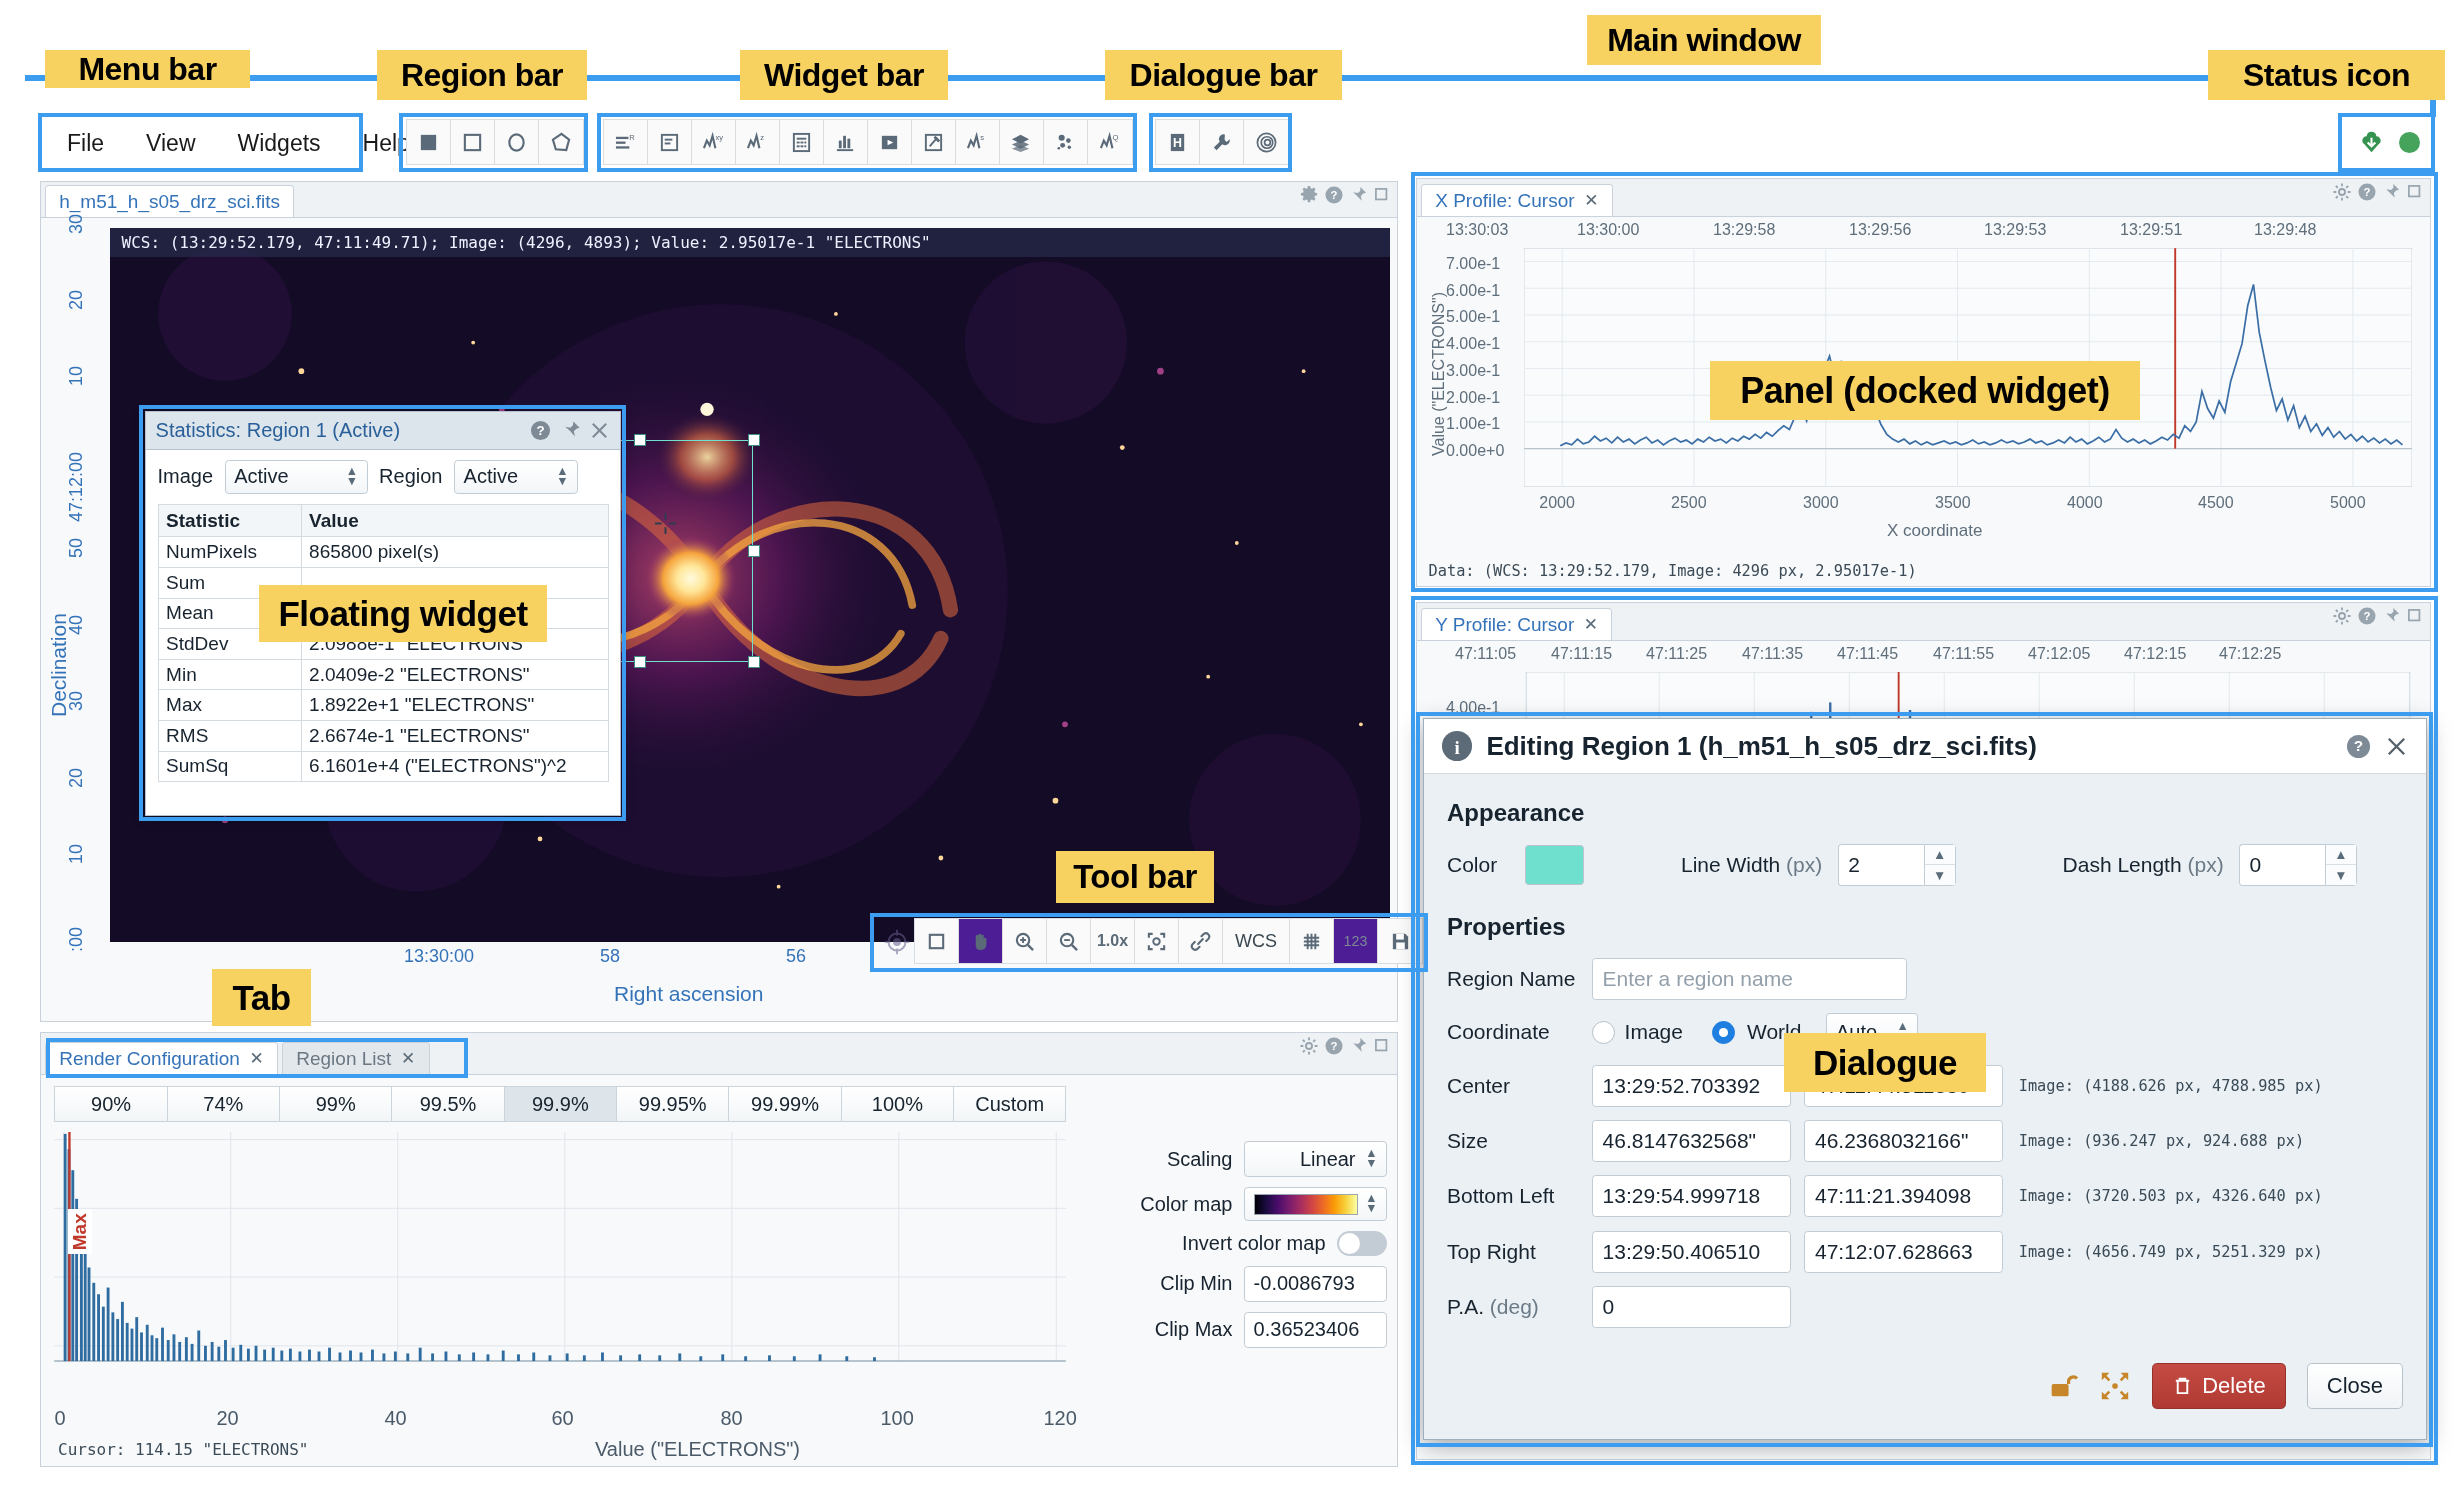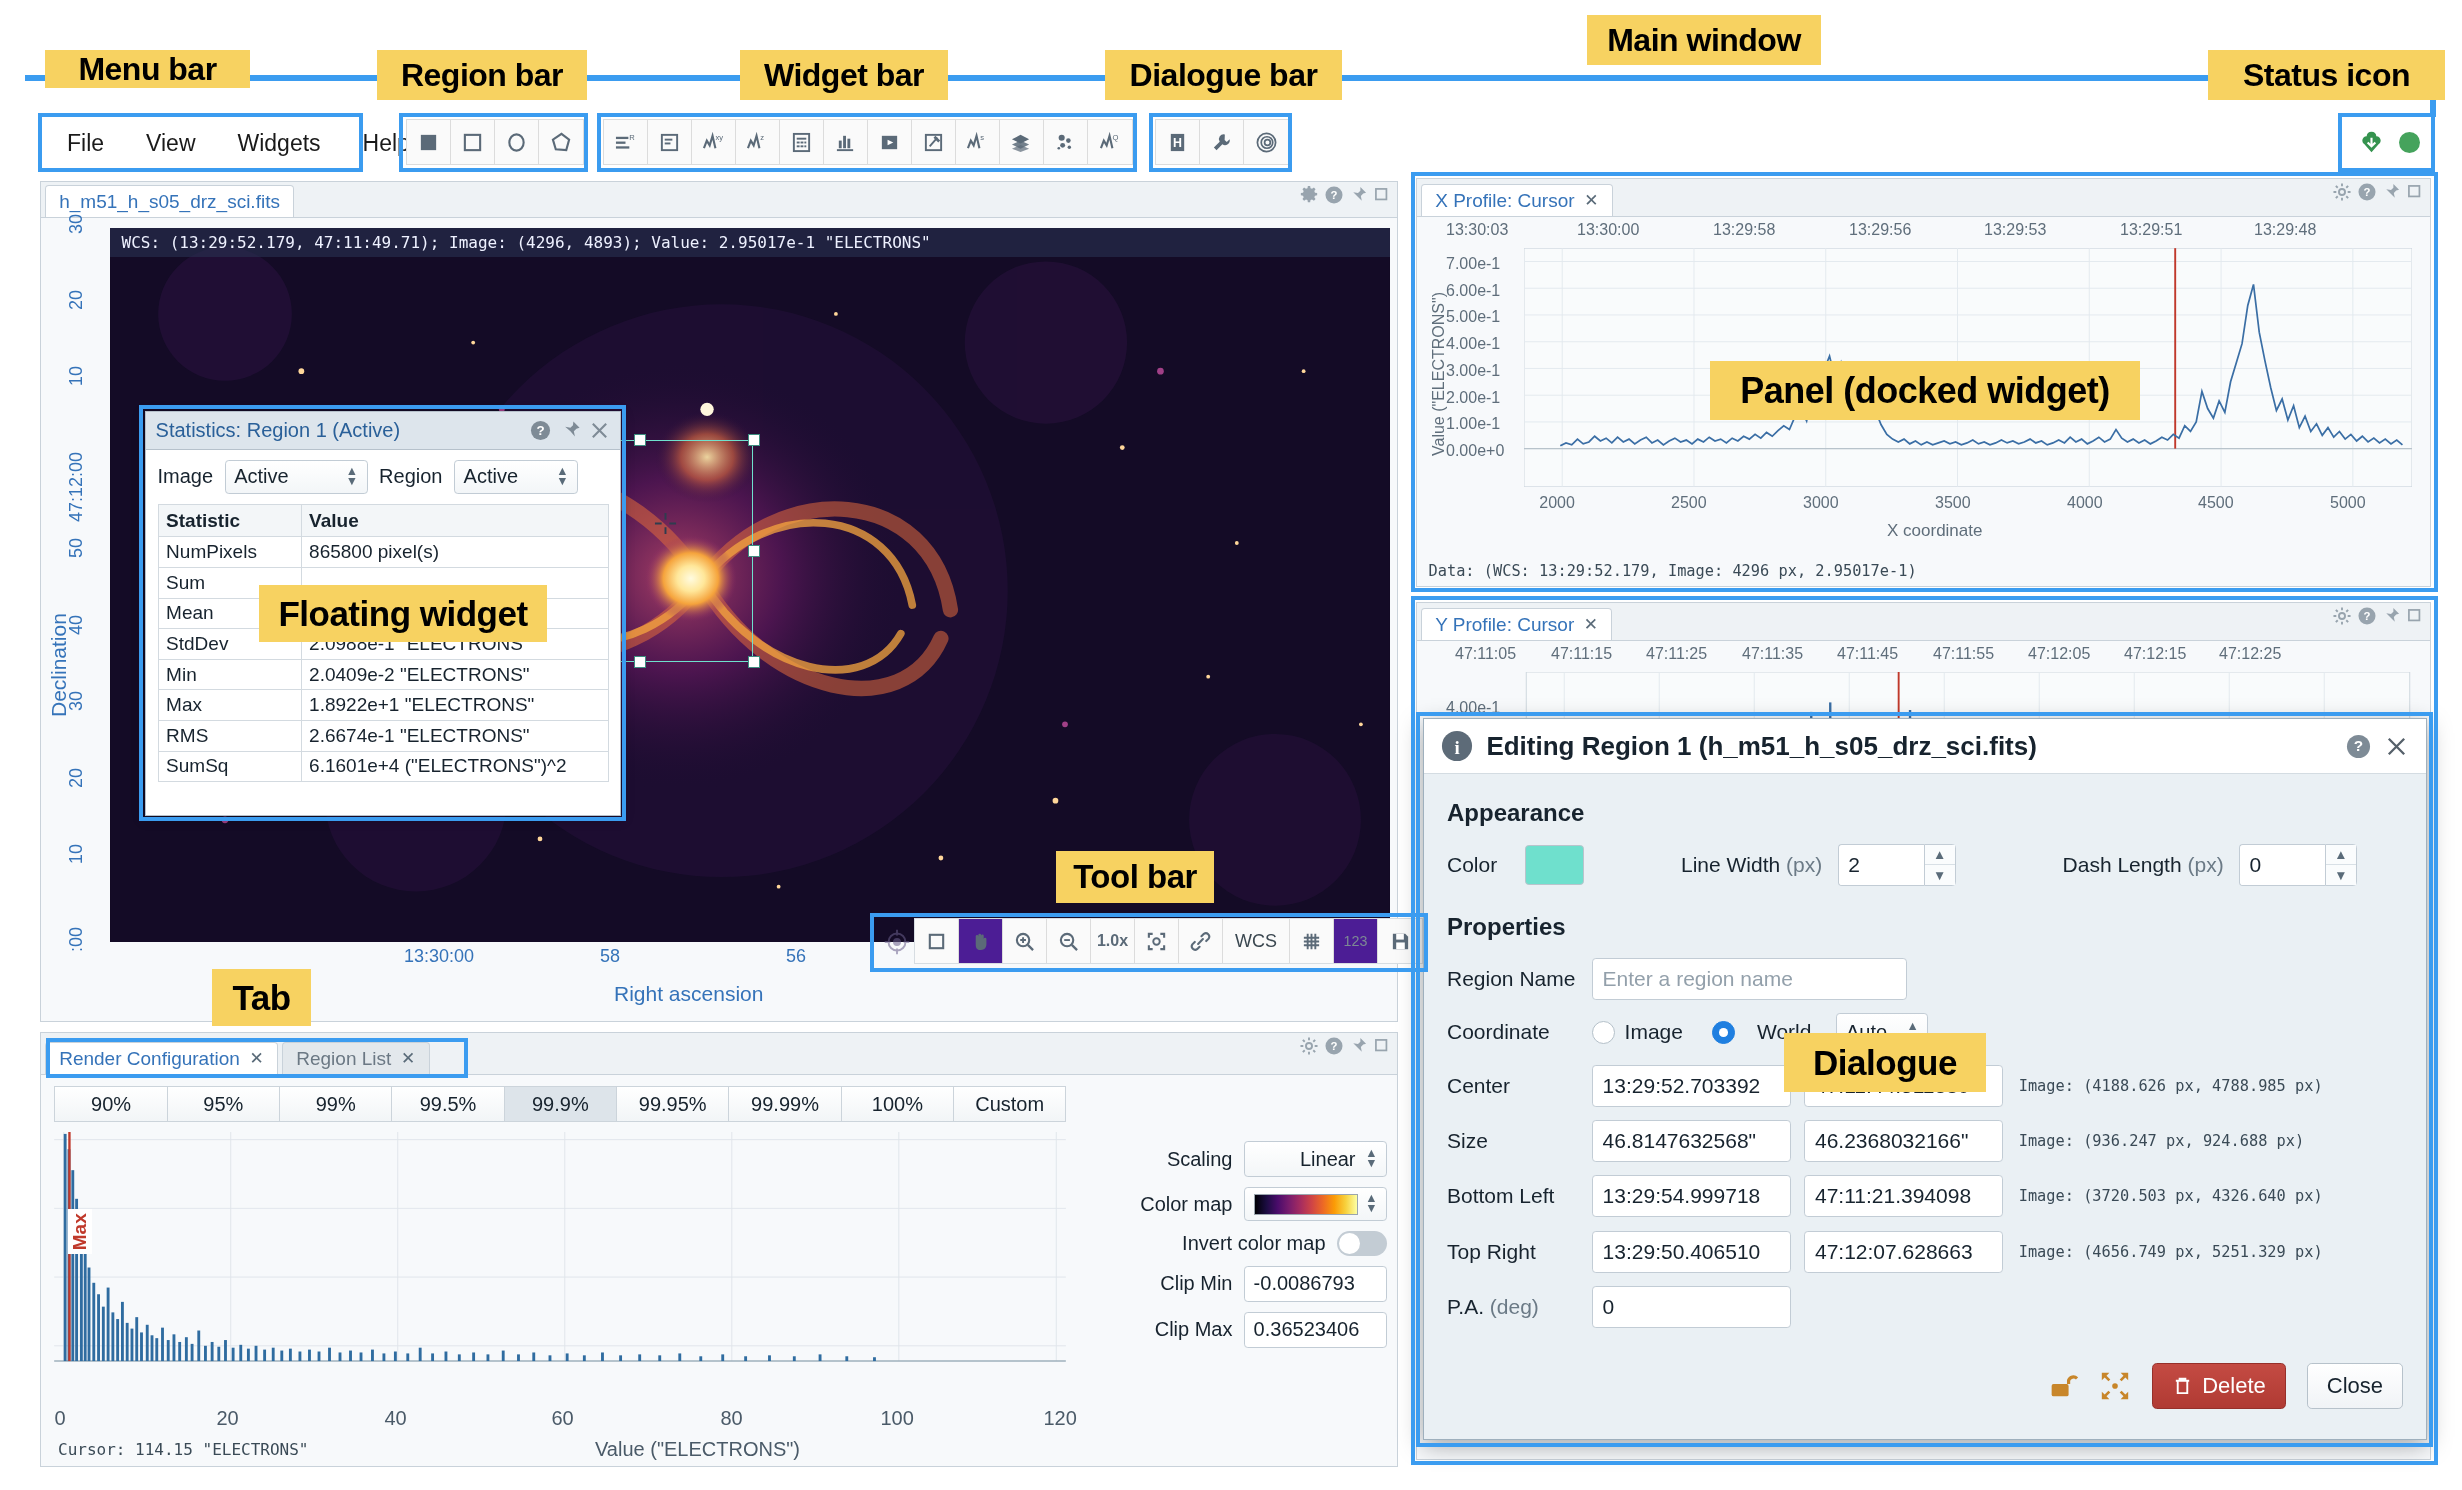--- a/index.html
+++ b/index.html
@@ -779,21 +779,21 @@
             <path d="M12 1l6 6-3 1-2.5 2.5 1 5L9 11 2 18l7-7-4.5-4.5 5 1L12 5z" fill="#98a4ae"></path>
           </svg>
         <svg width="15.3" height="15.3" viewBox="0 0 16 16">
             <rect x="2" y="2" width="11" height="11" fill="none" stroke="#98a4ae" stroke-width="1.8"></rect>
           </svg>
       </div>
     </div>
 
     <div class="pctbar" style="position:absolute;left:13.4px;top:53px;width:1012px;">
       <div class="pctbtn">90%</div>
-      <div class="pctbtn">95%</div>
+      <div class="pctbtn">74%</div>
       <div class="pctbtn">99%</div>
       <div class="pctbtn">99.5%</div>
       <div class="pctbtn on">99.9%</div>
       <div class="pctbtn">99.95%</div>
       <div class="pctbtn">99.99%</div>
       <div class="pctbtn">100%</div>
       <div class="pctbtn">Custom</div>
     </div>
 
     <div style="position:absolute;left:13.4px;top:99px;width:1012px;height:272px;background:#f7f9fb;">
@@ -1159,21 +1159,21 @@
         <span class="flab" style="width:145px;">Region Name</span>
         <div class="txtin ph" style="width:315px;">Enter a region name</div>
       </div>
 
       <div class="frow">
         <span class="flab" style="width:145px;">Coordinate</span>
         <span style="display:flex;align-items:center;gap:9.6px;">
           <span class="radio"></span>
           <span class="flab">Image</span>
         </span>
-        <span style="display:flex;align-items:flex-end;gap:22px;margin-left:29px;">
+        <span style="display:flex;align-items:flex-end;gap:12px;margin-left:29px;">
           <span class="radio on"></span>
           <span class="flab">World</span>
         </span>
         <div class="sel" style="margin-left:25px;min-width:92px;height:38px;">
           <span>Auto</span>
           <span class="arr">▲<br>▼</span>
         </div>
       </div>
 
       <div class="frow">

